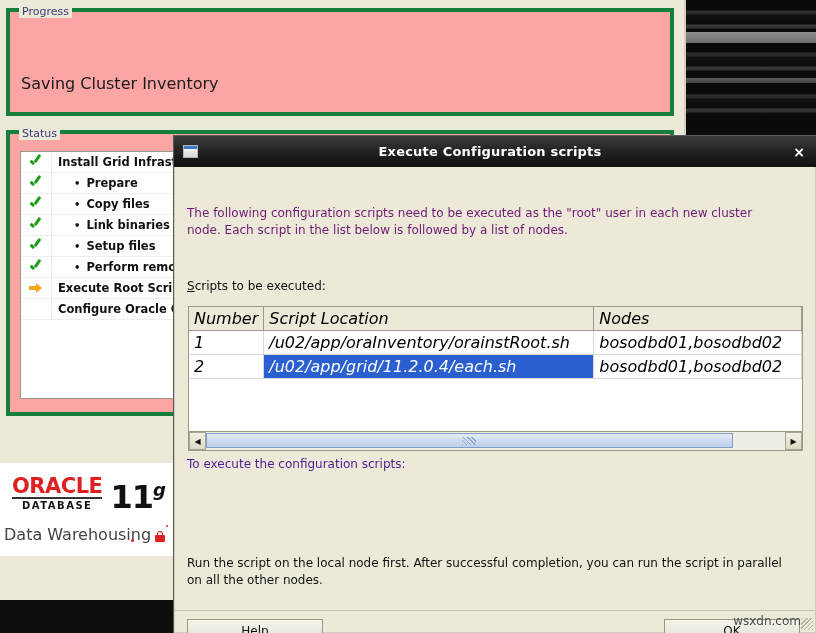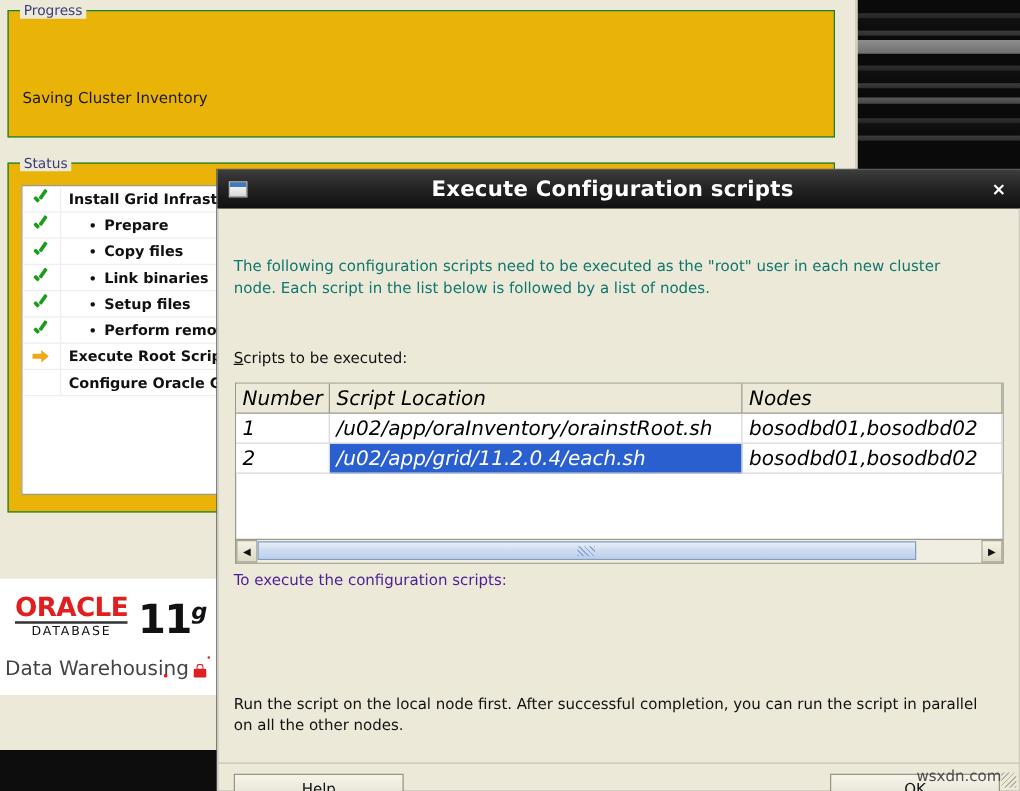--- a/index.html
+++ b/index.html
@@ -48,22 +48,22 @@
   #installer-window {
     position: absolute;
     left: 0; top: 0;
     width: 684px; height: 600px;
     background: #ece9d8;
     border-right: 2px solid #d4d0c0;
   }
 
   .group-box {
     position: absolute;
-    border: 1px solid #15803d;
-    background: #eab308;
+    border: 4px solid #15803d;
+    background: #fca5a5;
   }
   .group-title {
     position: absolute;
     top: -7px; left: 9px;
     background: #ece9d8;
     padding: 0 3px;
     font-size: 11px;
     color: #3a3a7a;
   }
 
@@ -91,21 +91,21 @@
     position: absolute;
     left: 0; top: 0;
     width: 100%; height: 100%;
     display: flex; align-items: center; justify-content: center;
     font-size: 11px;
     color: #111;
   }
   #progress-status-text {
     position: absolute;
     left: 11px; top: 62px;
-    font-size: 12px;
+    font-size: 16px;
     color: #1a1a1a;
   }
 
   #status-group {
     left: 6px; top: 130px;
     width: 660px; height: 278px;
   }
   #status-list {
     position: absolute;
     left: 10px; top: 17px;
@@ -207,21 +207,21 @@
     color: #e02020;
     line-height: 20px;
   }
   #oracle-rule {
     height: 2px;
     background: #333;
     margin: 1px 0 1px 0;
   }
   #oracle-database {
     font-size: 10px;
-    font-weight: normal;
+    font-weight: bold;
     letter-spacing: 1.5px;
     color: #111;
     text-align: center;
   }
   #oracle-version {
     font-weight: bold;
     font-size: 32px;
     color: #111;
     line-height: 28px;
     margin-left: 8px;
@@ -284,21 +284,21 @@
     width: 15px; height: 13px;
     margin-left: 9px;
     background: linear-gradient(to bottom, #3b7ac8 0%, #3b7ac8 30%, #f2f2f2 31%, #d8d8d8 100%);
     border: 1px solid #b8b8b8;
     box-sizing: border-box;
   }
   #dialog-title {
     flex: 1;
     text-align: center;
     color: #ffffff;
-    font-size: 17px;
+    font-size: 13px;
     font-weight: bold;
     letter-spacing: 0.2px;
   }
   #dialog-close-button {
     width: 34px;
     text-align: center;
     color: #ffffff;
     font-size: 14px;
     font-weight: bold;
     cursor: default;
@@ -312,21 +312,21 @@
     border-top: none;
     box-sizing: border-box;
   }
 
   #dialog-intro {
     position: absolute;
     left: 12px; top: 38px;
     width: 600px;
     font-size: 12px;
     line-height: 17px;
-    color: #0f766e;
+    color: #701a75;
   }
   #scripts-label {
     position: absolute;
     left: 12px; top: 112px;
     font-size: 12px;
     color: #111;
   }
   #scripts-label .mnemonic { text-decoration: underline; }
 
   #scripts-table-wrap {

